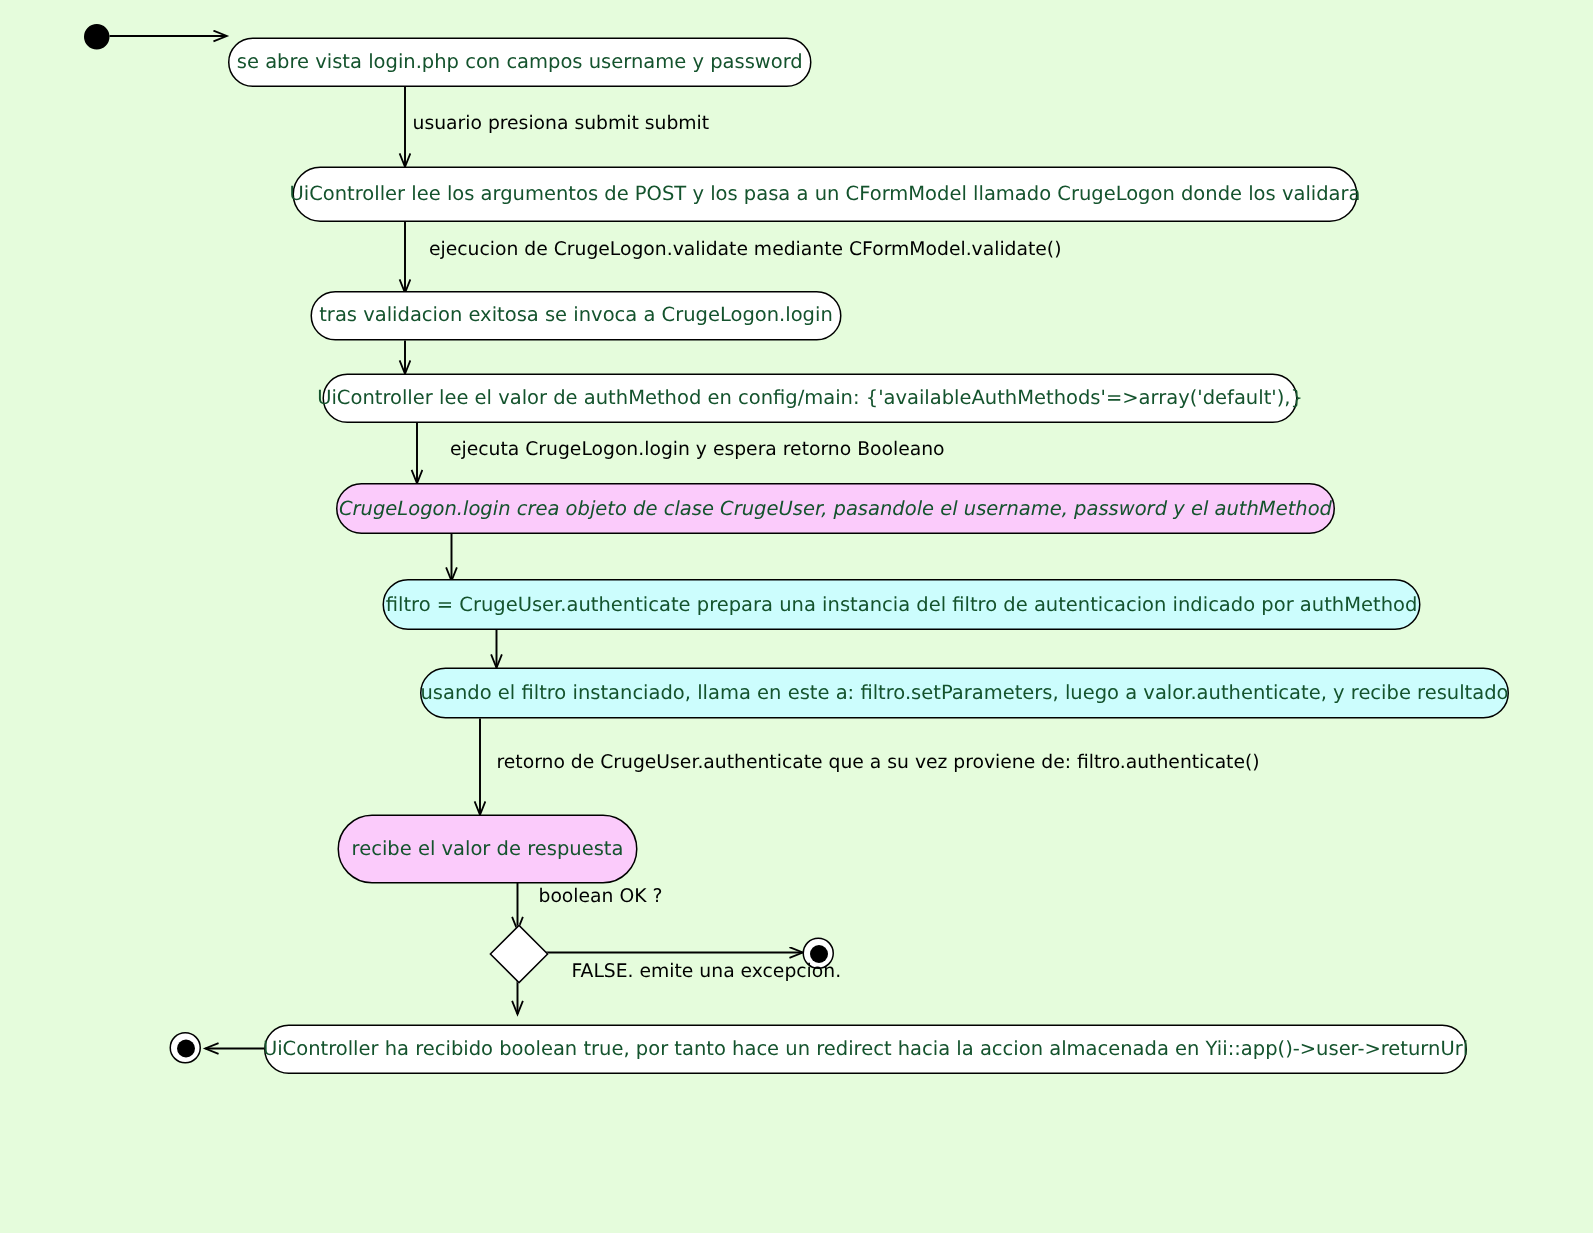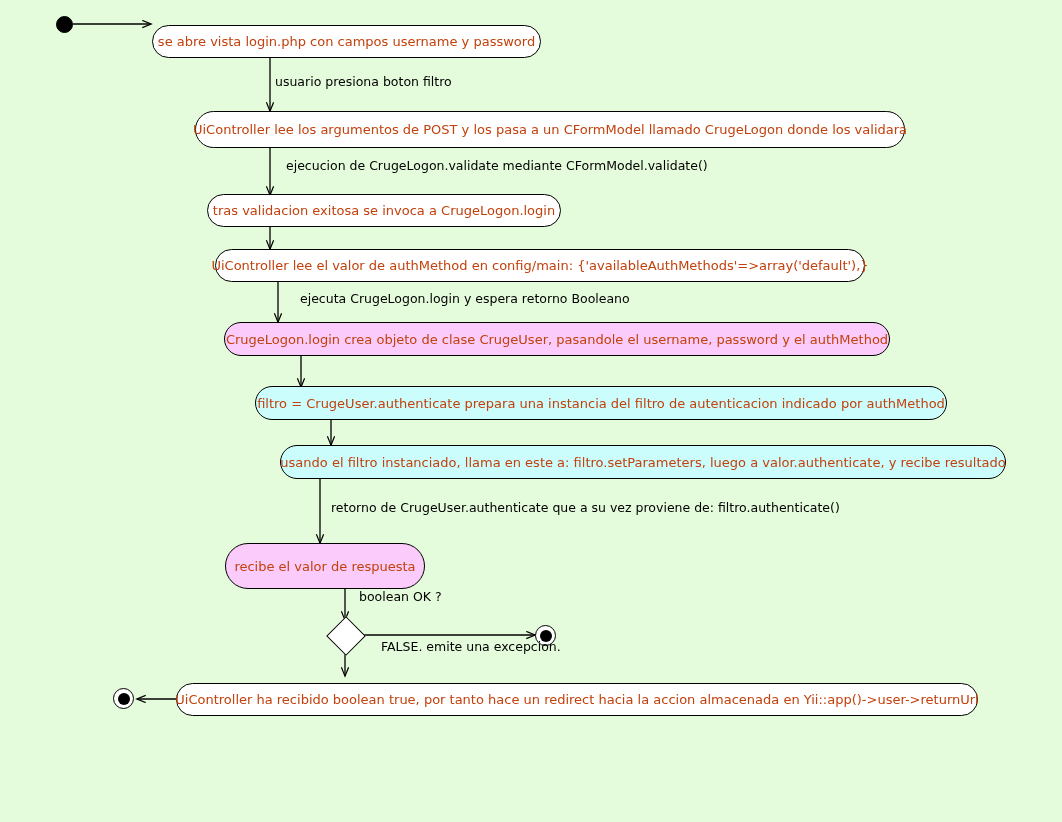--- a/index.html
+++ b/index.html
@@ -30,21 +30,21 @@
   .node {
     position: absolute;
     box-sizing: border-box;
     border: 1.4px solid #000000;
     border-radius: 999px;
     display: flex;
     align-items: center;
     justify-content: center;
     white-space: nowrap;
     font-size: 13px;
-    color: #c2410c;
+    color: #14532d;
     line-height: 1;
     padding: 0 14px;
   }
   .node.white  { background: #ffffff; }
   .node.pink   { background: #fbcbfb; }
   .node.cyan   { background: #ccfdfd; }
 
   .edge-label {
     position: absolute;
     font-size: 12.5px;
@@ -147,41 +147,41 @@
   </div>
 
   <div class="node white" style="left:207px; top:194px; width:354px; height:33px;">
     <span>tras validacion exitosa se invoca a CrugeLogon.login</span>
   </div>
 
   <div class="node white" style="left:215px; top:249px; width:650px; height:33px;">
     <span>UiController lee el valor de authMethod en config/main: {'availableAuthMethods'=&gt;array('default'),}</span>
   </div>
 
-  <div class="node pink" style="left:224px; top:322px; width:666px; height:34px;">
+  <div class="node pink" style="left:224px; top:322px; width:666px; height:34px;font-style:italic;">
     <span>CrugeLogon.login crea objeto de clase CrugeUser, pasandole el username, password y el authMethod</span>
   </div>
 
   <div class="node cyan" style="left:255px; top:386px; width:692px; height:34px;justify-content:center;">
     <span>filtro = CrugeUser.authenticate prepara una instancia del filtro de autenticacion indicado por authMethod</span>
   </div>
 
   <div class="node cyan" style="left:280px; top:445px; width:726px; height:34px;">
     <span>usando el filtro instanciado, llama en este a: filtro.setParameters, luego a valor.authenticate, y recibe resultado</span>
   </div>
 
   <div class="node pink" style="left:225px; top:543px; width:200px; height:46px;">
     <span>recibe el valor de respuesta</span>
   </div>
 
   <div class="node white" style="left:176px; top:683px; width:802px; height:33px;">
     <span>UiController ha recibido boolean true, por tanto hace un redirect hacia la accion almacenada en Yii::app()-&gt;user-&gt;returnUrl</span>
   </div>
 
-  <div class="edge-label" style="left:275px; top:76px;">usuario presiona boton filtro</div>
+  <div class="edge-label" style="left:275px; top:76px;">usuario presiona submit submit</div>
 
   <div class="edge-label" style="left:266px; top:160px;margin-left:20px;">ejecucion de CrugeLogon.validate mediante CFormModel.validate()</div>
 
   <div class="edge-label" style="left:300px; top:293px;">ejecuta CrugeLogon.login y espera retorno Booleano</div>
 
   <div class="edge-label" style="left:331px; top:502px;">retorno de CrugeUser.authenticate que a su vez proviene de: filtro.authenticate()</div>
 
   <div class="edge-label" style="left:359px; top:591px;">boolean OK ?</div>
 
   <div class="edge-label" style="left:381px; top:641px;">FALSE. emite una excepcion.</div>

